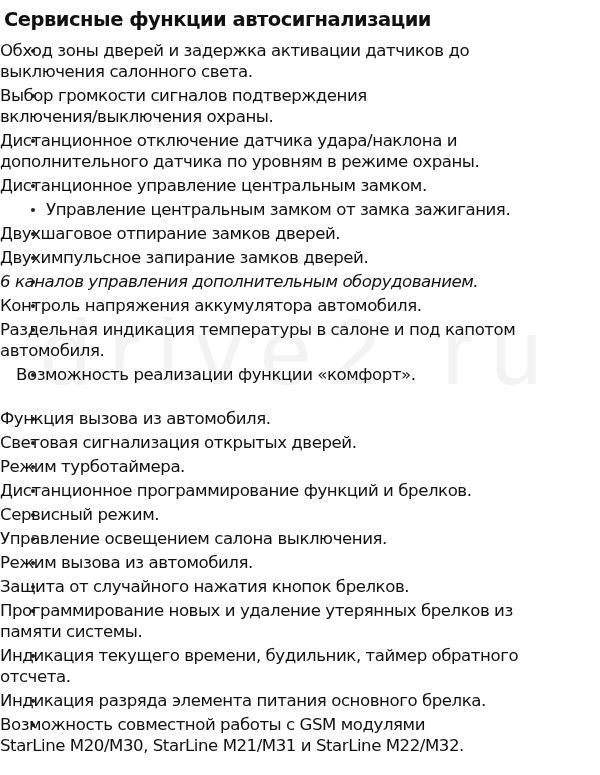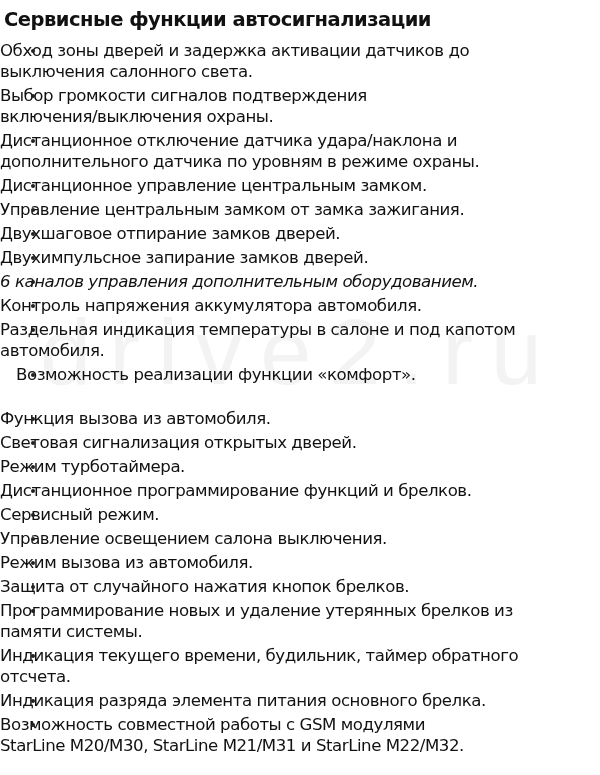--- a/index.html
+++ b/index.html
@@ -46,21 +46,21 @@
       <span class="bullet"></span>
       <span style="display: block; white-space: nowrap;">Дистанционное отключение датчика удара/наклона и</span>
       <span style="display: block; white-space: nowrap;">дополнительного датчика по уровням в режиме охраны.</span>
     </li>
     <li class="item">
       <span class="bullet"></span>
       <span style="display: block; white-space: nowrap;">Дистанционное управление центральным замком.</span>
     </li>
     <li class="item">
       <span class="bullet"></span>
-      <span style="display: block; white-space: nowrap;">Управление центральным замком от замка зажигания.</span>
+      <span style="display: block; white-space: nowrap; margin-left: 46px;">Управление центральным замком от замка зажигания.</span>
     </li>
     <li class="item">
       <span class="bullet"></span>
       <span style="display: block; white-space: nowrap;">Двухшаговое отпирание замков дверей.</span>
     </li>
     <li class="item">
       <span class="bullet"></span>
       <span style="display: block; white-space: nowrap;">Двухимпульсное запирание замков дверей.</span>
     </li>
     <li class="item">

